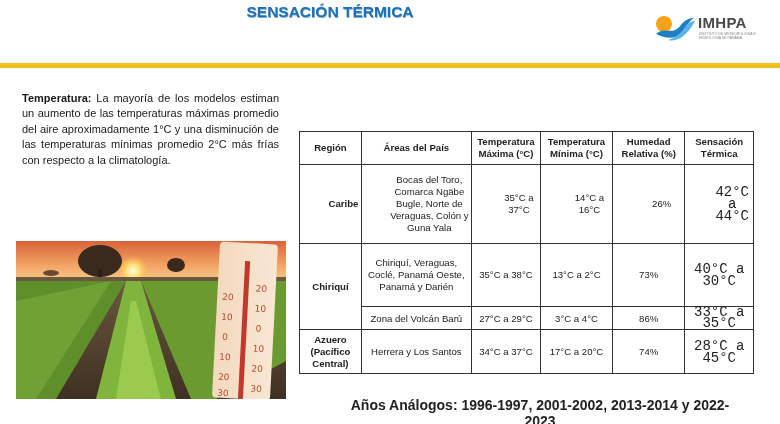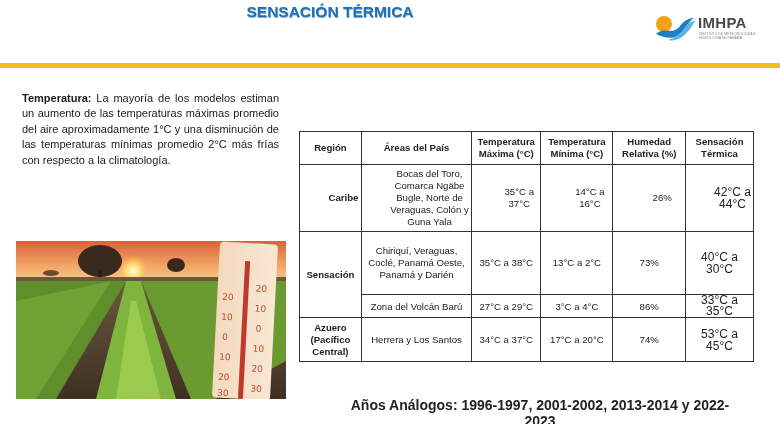--- a/index.html
+++ b/index.html
@@ -34,22 +34,22 @@
     border: 1px solid #333; text-align: center; vertical-align: middle; padding: 0 2px; line-height: 12px;
   }
   table.forecast th { font-weight: bold; height: 33px; }
   .c-region { width: 62px; }
   .c-areas { width: 114px; }
   .c-tmax { width: 70px; }
   .c-tmin { width: 73px; }
   .c-hum { width: 75px; }
   .c-sens { width: 69px; }
   td.region { font-weight: bold; }
-  td.sens { font-size: 12px; }
-  tr.r-caribe td { height: 67px; padding-left: 28px; }
+  td.sens { font-size: 14px; font-family: Liberation Mono, monospace; }
+  tr.r-caribe td { height: 79px; padding-left: 28px; }
   tr.r-pac td { height: 63px; }
   tr.r-volcan td { height: 16px; line-height: 11px; }
   tr.r-azuero td { height: 44px; }
 
   .analogs {
     position: absolute; left: 340px; top: 397px; width: 400px; text-align: center;
     font-size: 14px; font-weight: bold; color: #222;
   }
 </style>
 </head>
@@ -140,38 +140,38 @@
   <tbody>
     <tr class="r-caribe">
       <td class="region">Caribe</td>
       <td>Bocas del Toro, Comarca Ngäbe Bugle, Norte de Veraguas, Colón y Guna Yala</td>
       <td>35°C a 37°C</td>
       <td>14°C a 16°C</td>
       <td>26%</td>
       <td class="sens">42°C a 44°C</td>
     </tr>
     <tr class="r-pac">
-      <td class="region" rowspan="2">Sensación</td>
+      <td class="region" rowspan="2">Chiriquí</td>
       <td>Chiriquí, Veraguas, Coclé, Panamá Oeste, Panamá y Darién</td>
       <td>35°C a 38°C</td>
       <td>13°C a 2°C</td>
       <td>73%</td>
       <td class="sens">40°C a 30°C</td>
     </tr>
     <tr class="r-volcan">
       <td>Zona del Volcán Barú</td>
       <td>27°C a 29°C</td>
       <td>3°C a 4°C</td>
       <td>86%</td>
       <td class="sens">33°C a 35°C</td>
     </tr>
     <tr class="r-azuero">
       <td class="region">Azuero (Pacífico Central)</td>
       <td>Herrera y Los Santos</td>
       <td>34°C a 37°C</td>
       <td>17°C a 20°C</td>
       <td>74%</td>
-      <td class="sens">53°C a 45°C</td>
+      <td class="sens">28°C a 45°C</td>
     </tr>
   </tbody>
 </table>
 
 <div class="analogs">Años Análogos: 1996-1997, 2001-2002, 2013-2014 y 2022-2023</div>
 
 </body></html>

